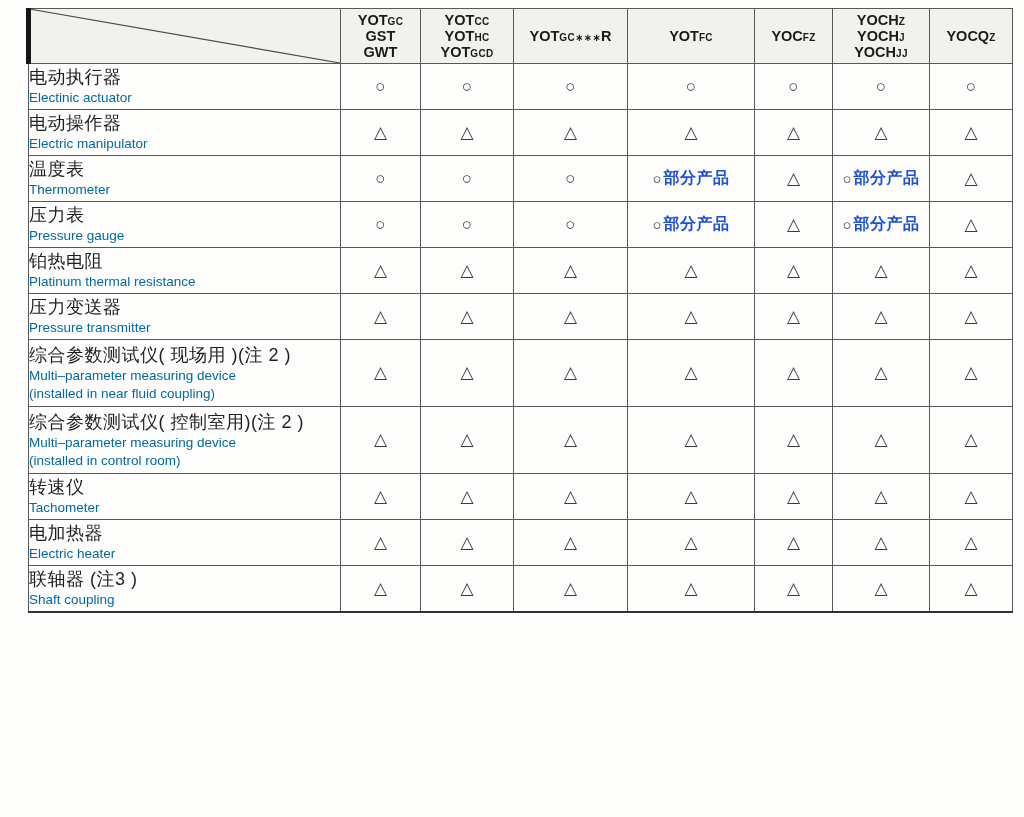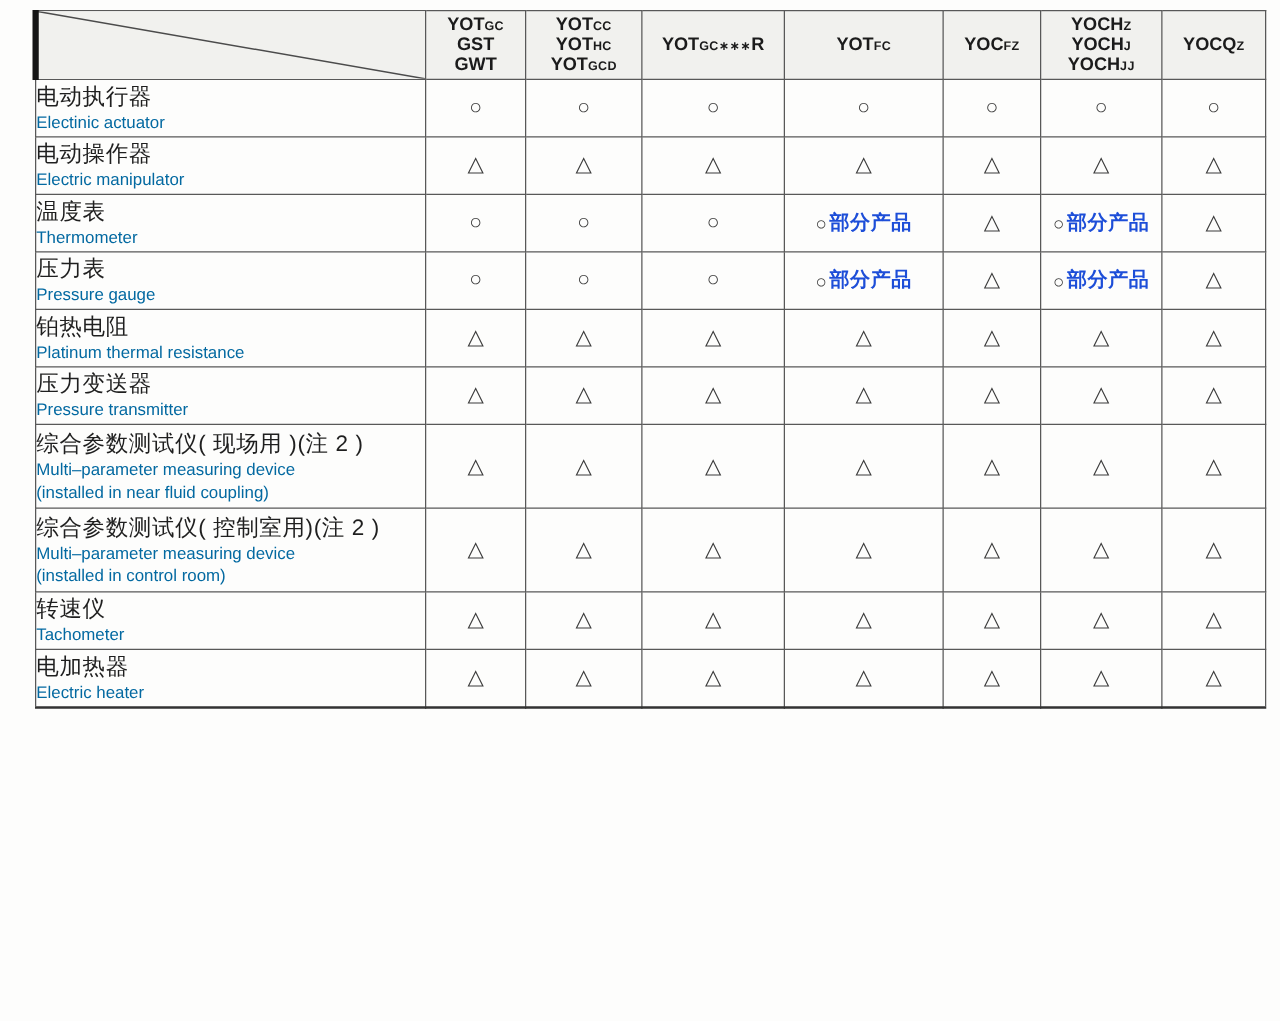--- a/index.html
+++ b/index.html
@@ -248,15 +248,28 @@
             <div class="en">Electric heater</div>
           </td>
           <td class="symcell"><span class="sym">△</span></td>
           <td class="symcell"><span class="sym">△</span></td>
           <td class="symcell"><span class="sym">△</span></td>
           <td class="symcell"><span class="sym">△</span></td>
           <td class="symcell"><span class="sym">△</span></td>
           <td class="symcell"><span class="sym">△</span></td>
           <td class="symcell"><span class="sym">△</span></td>
         </tr>
+        <tr class="reg">
+          <td class="namecell">
+            <div class="cn">联轴器 (注3 )</div>
+            <div class="en">Shaft coupling</div>
+          </td>
+          <td class="symcell"><span class="sym">△</span></td>
+          <td class="symcell"><span class="sym">△</span></td>
+          <td class="symcell"><span class="sym">△</span></td>
+          <td class="symcell"><span class="sym">△</span></td>
+          <td class="symcell"><span class="sym">△</span></td>
+          <td class="symcell"><span class="sym">△</span></td>
+          <td class="symcell"><span class="sym">△</span></td>
+        </tr>
       </tbody>
     </table>
 </div>
 
 </body></html>

